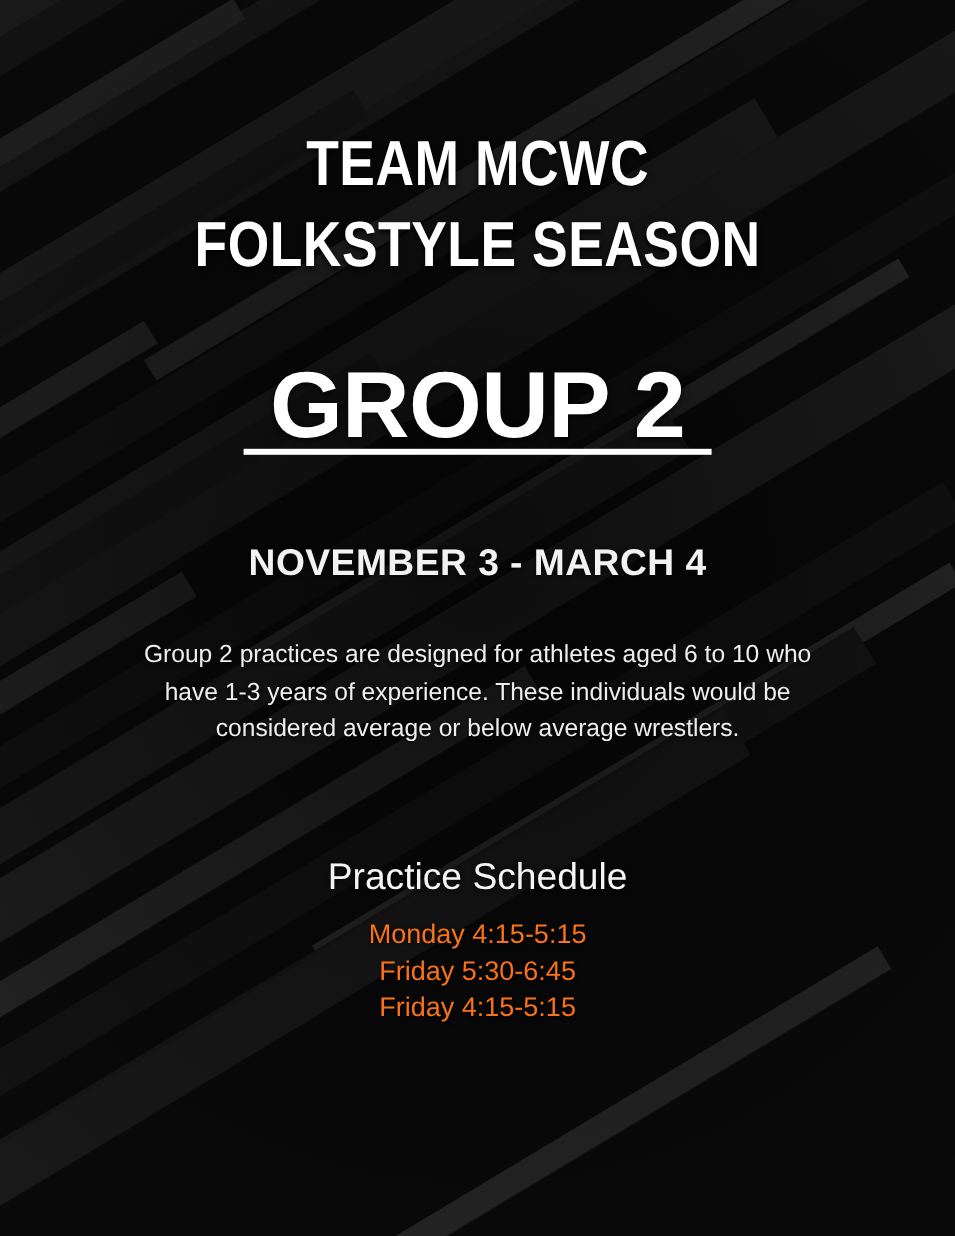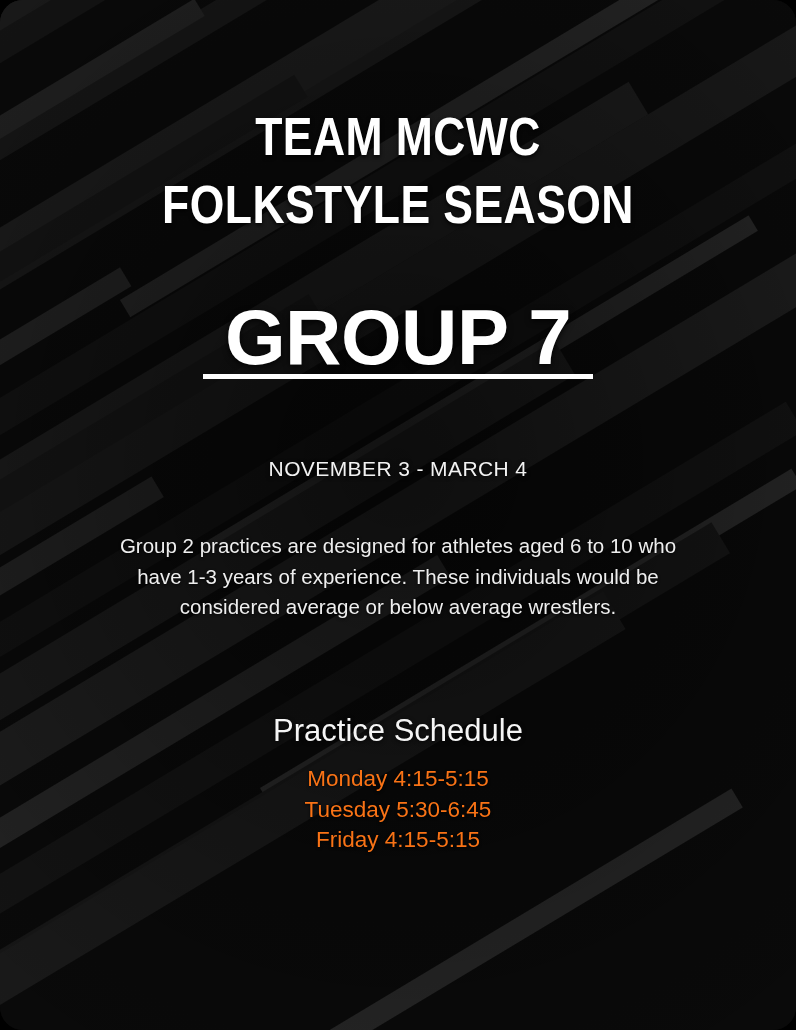--- a/index.html
+++ b/index.html
@@ -8,21 +8,20 @@
     padding: 0;
     background: #000;
   }
   #poster {
     position: relative;
     width: 796px;
     height: 1030px;
     overflow: hidden;
     background: #0b0b0b;
     font-family: "Liberation Sans", sans-serif;
-    border-radius: 23px;
     -webkit-font-smoothing: antialiased;
   }
 
   
   #stripes {
     position: absolute;
     inset: 0;
     overflow: hidden;
     background: #0a0a0a;
     z-index: 0;
@@ -88,22 +87,22 @@
     left: 203px;
     width: 390px;
     height: 5px;
     background: #ffffff;
   }
 
   #date-range {
     position: absolute;
     top: 450px;
     left: 0; right: 0;
-    font-size: 21px;
-    font-weight: 400;
+    font-size: 31px;
+    font-weight: 700;
     line-height: 38px;
     letter-spacing: 0.4px;
     color: #f2f2f2;
     text-shadow: 0 1px 4px rgba(0,0,0,0.8);
   }
 
   #description {
     position: absolute;
     top: 531px;
     left: 98px;
@@ -174,30 +173,30 @@
       <div class="band" style="left: -460px; top: 1230px; width: 1240px; height: 44px; background: rgb(26, 26, 26);"></div>
       <div class="vignette"></div>
   </div>
 
   <div id="content">
 
     <div class="headline" id="headline-1">TEAM MCWC</div>
 
     <div class="headline" id="headline-2">FOLKSTYLE SEASON</div>
 
-    <div id="group-title">GROUP 7</div>
+    <div id="group-title">GROUP 2</div>
 
     <div id="group-underline"></div>
 
     <div id="date-range">NOVEMBER 3 - MARCH 4</div>
 
     <div id="description">Group 2 practices are designed for athletes aged 6 to 10 who have 1-3 years of experience. These individuals would be considered average or below average wrestlers.</div>
 
     <div id="schedule-heading">Practice Schedule</div>
 
     <div id="schedule-list">
         <div class="sched-line">Monday 4:15-5:15</div>
-        <div class="sched-line">Tuesday 5:30-6:45</div>
+        <div class="sched-line">Friday 5:30-6:45</div>
         <div class="sched-line">Friday 4:15-5:15</div>
       </div>
 
   </div>
 </div>
 
 </body></html>

